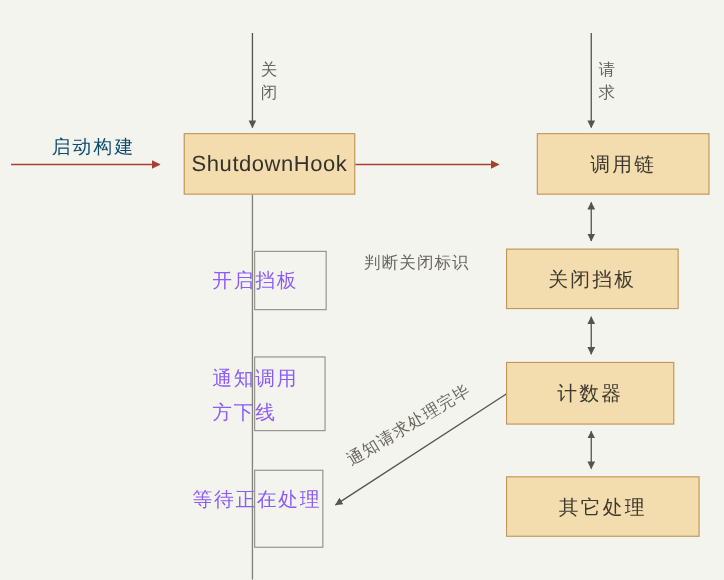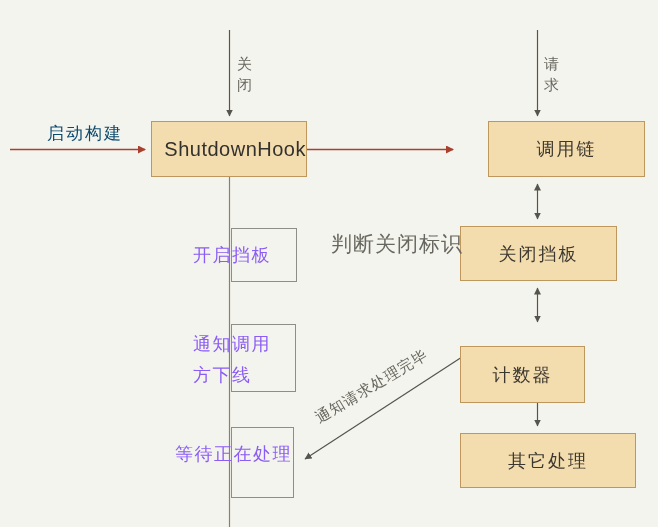--- a/index.html
+++ b/index.html
@@ -104,33 +104,33 @@
 
     <path d="M229.5,177 L229.5,527" stroke="#82827a" stroke-width="1.2" fill="none"></path>
 
     <path d="M537.5,184 L537.5,219" stroke="#55544e" stroke-width="1.2" fill="none" marker-start="url(#arrGray)" marker-end="url(#arrGray)"></path>
     <path d="M537.5,288 L537.5,322" stroke="#55544e" stroke-width="1.2" fill="none" marker-start="url(#arrGray)" marker-end="url(#arrGray)"></path>
     <path d="M537.5,392 L537.5,426" stroke="#55544e" stroke-width="1.2" fill="none" marker-start="url(#arrGray)" marker-end="url(#arrGray)"></path>
 
     <path d="M462,357 L305,459" stroke="#55544e" stroke-width="1.2" fill="none" marker-end="url(#arrGray)"></path>
   </svg>
 
-  <div class="node tan hook" style="left:151px; top:121px; width:156px; height:56px;justify-content:flex-end;">
+  <div class="node tan hook" style="left:167px; top:121px; width:156px; height:56px;">
     <span>ShutdownHook</span>
   </div>
 
   <div class="node tan" style="left:460px; top:121px; width:157px; height:56px;margin-left:28px;">
     <span>调用链</span>
   </div>
 
   <div class="node tan" style="left:460px; top:226px; width:157px; height:55px;">
     <span>关闭挡板</span>
   </div>
 
-  <div class="node tan" style="left:460px; top:346px; width:125px; height:57px;">
+  <div class="node tan" style="left:460px; top:329px; width:153px; height:57px;">
     <span>计数器</span>
   </div>
 
   <div class="node tan" style="left:460px; top:433px; width:176px; height:55px;">
     <span>其它处理</span>
   </div>
 
   <div class="node plain" style="left:231px; top:228px; width:66px; height:54px;"></div>
   <div class="node plain" style="left:231px; top:324px; width:65px; height:68px;"></div>
   <div class="node plain" style="left:231px; top:427px; width:63px; height:71px;"></div>
@@ -145,17 +145,17 @@
   <div class="lbl box-label" style="left:175px; top:439px;">
     <div>等待正在处理</div>
   </div>
 
   <div class="lbl small-gray vertical" style="left:237px; top:53px;">关闭</div>
 
   <div class="lbl small-gray vertical" style="left:544px; top:53px;">请求</div>
 
   <div class="lbl red-bold" style="left:47px; top:122px;">启动构建</div>
 
-  <div class="lbl small-gray" style="left:331px; top:230px; font-size:21px;">判断关闭标识</div>
+  <div class="lbl small-gray" style="left:331px; top:230px; font-size:15px;">判断关闭标识</div>
 
   <div class="lbl diagonal" style="left:317px; top:410px;">通知请求处理完毕</div>
 
 </div>
 
 </body></html>

